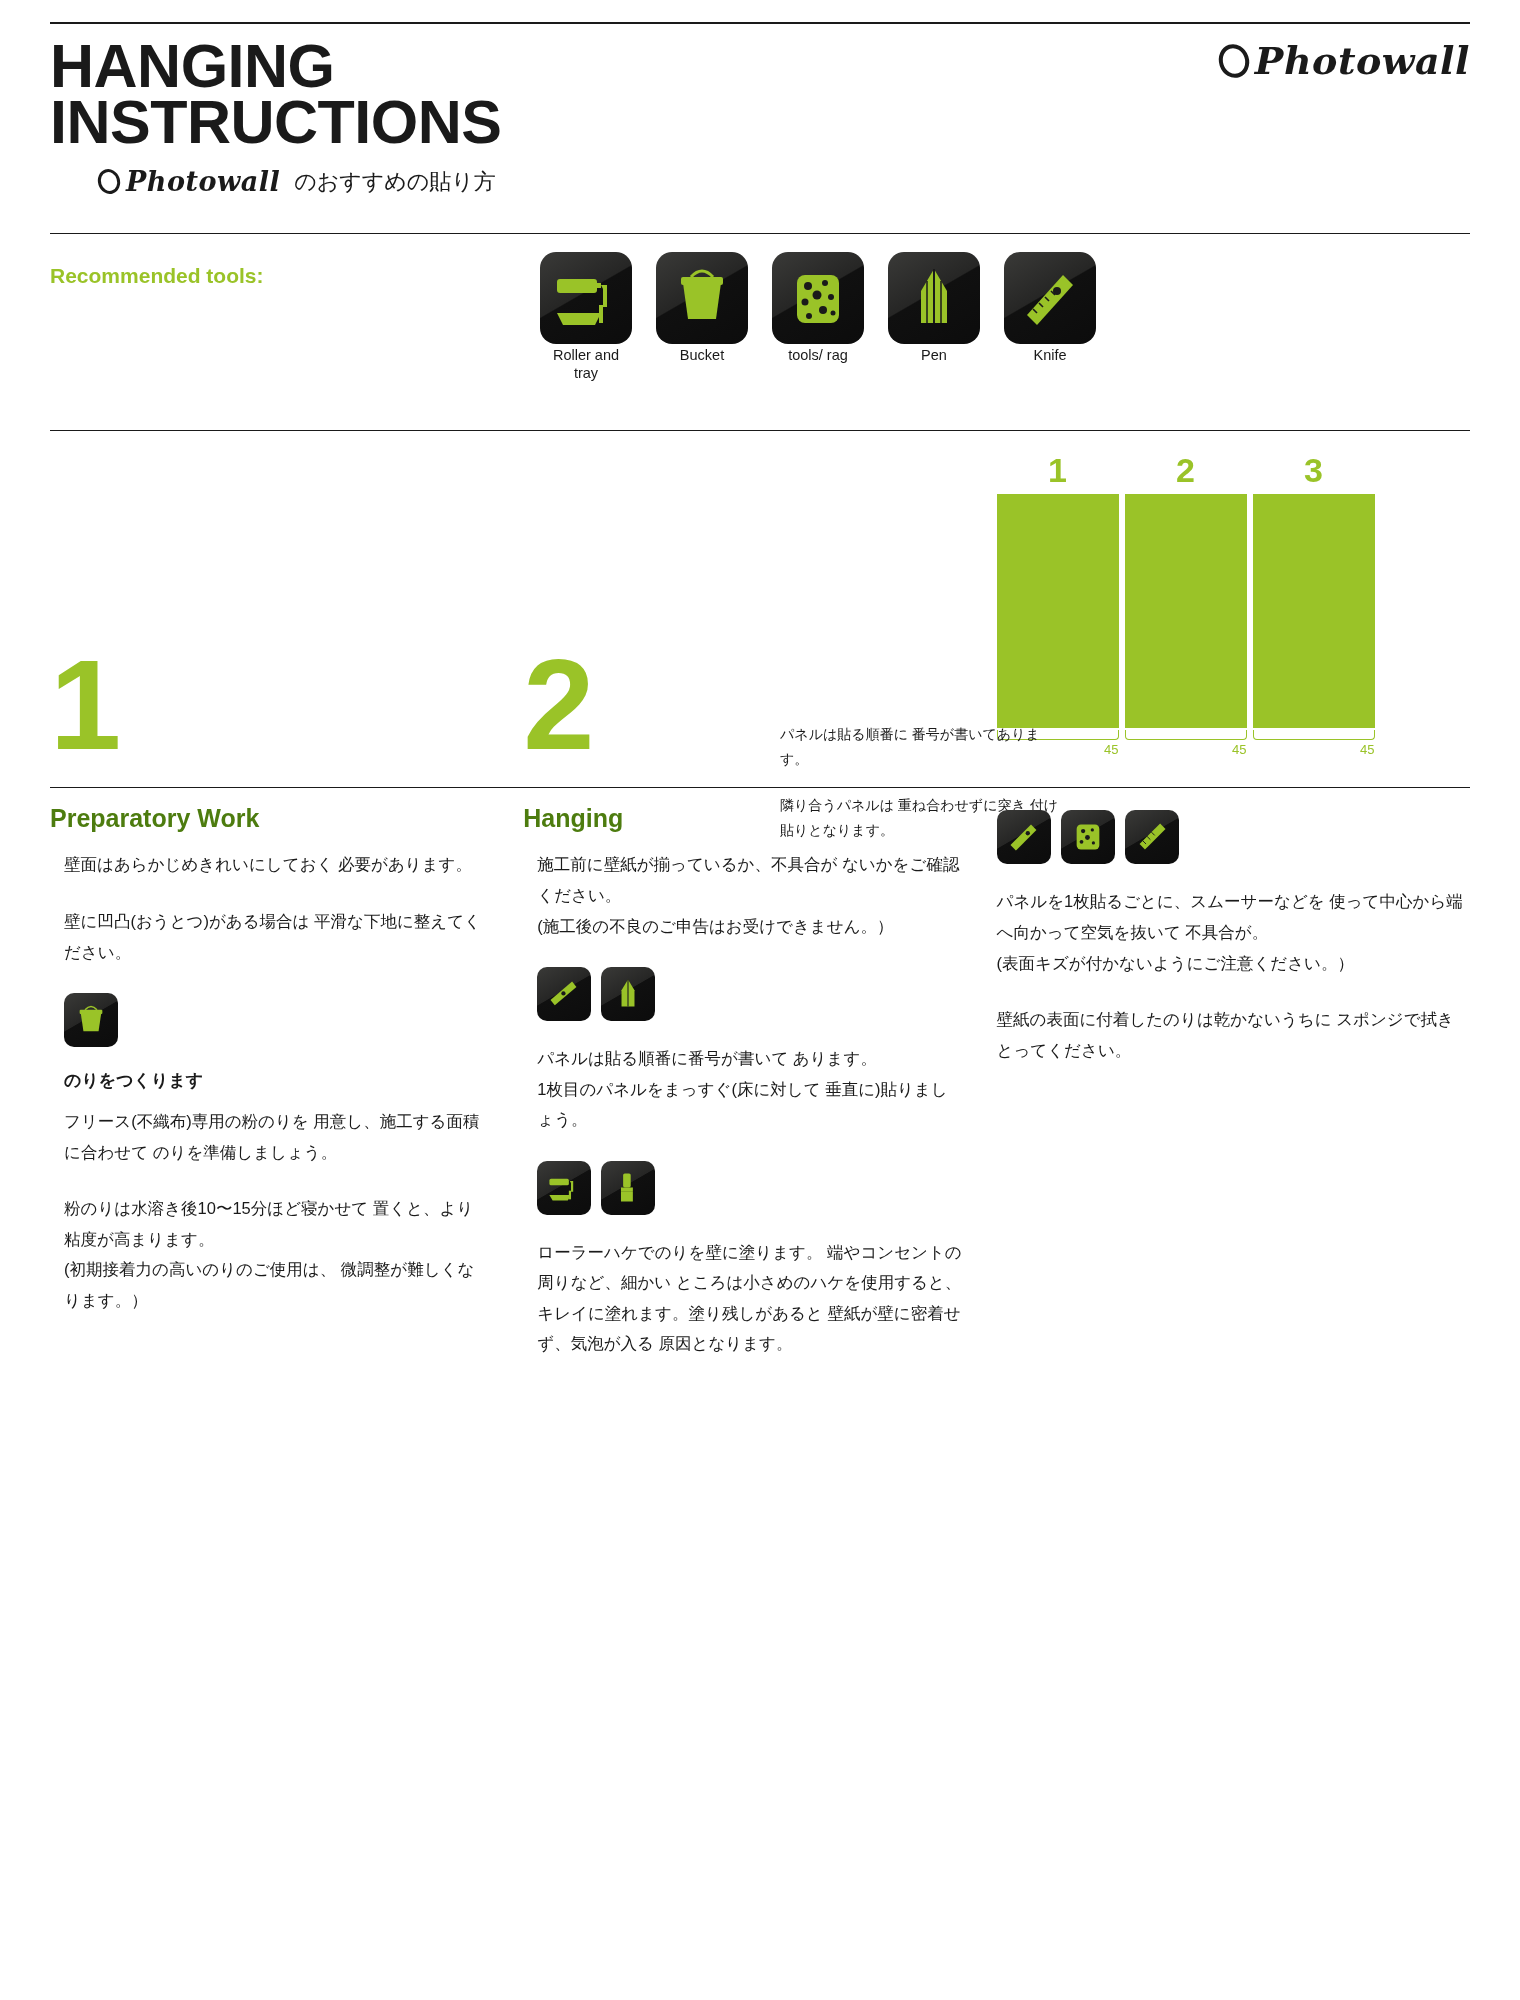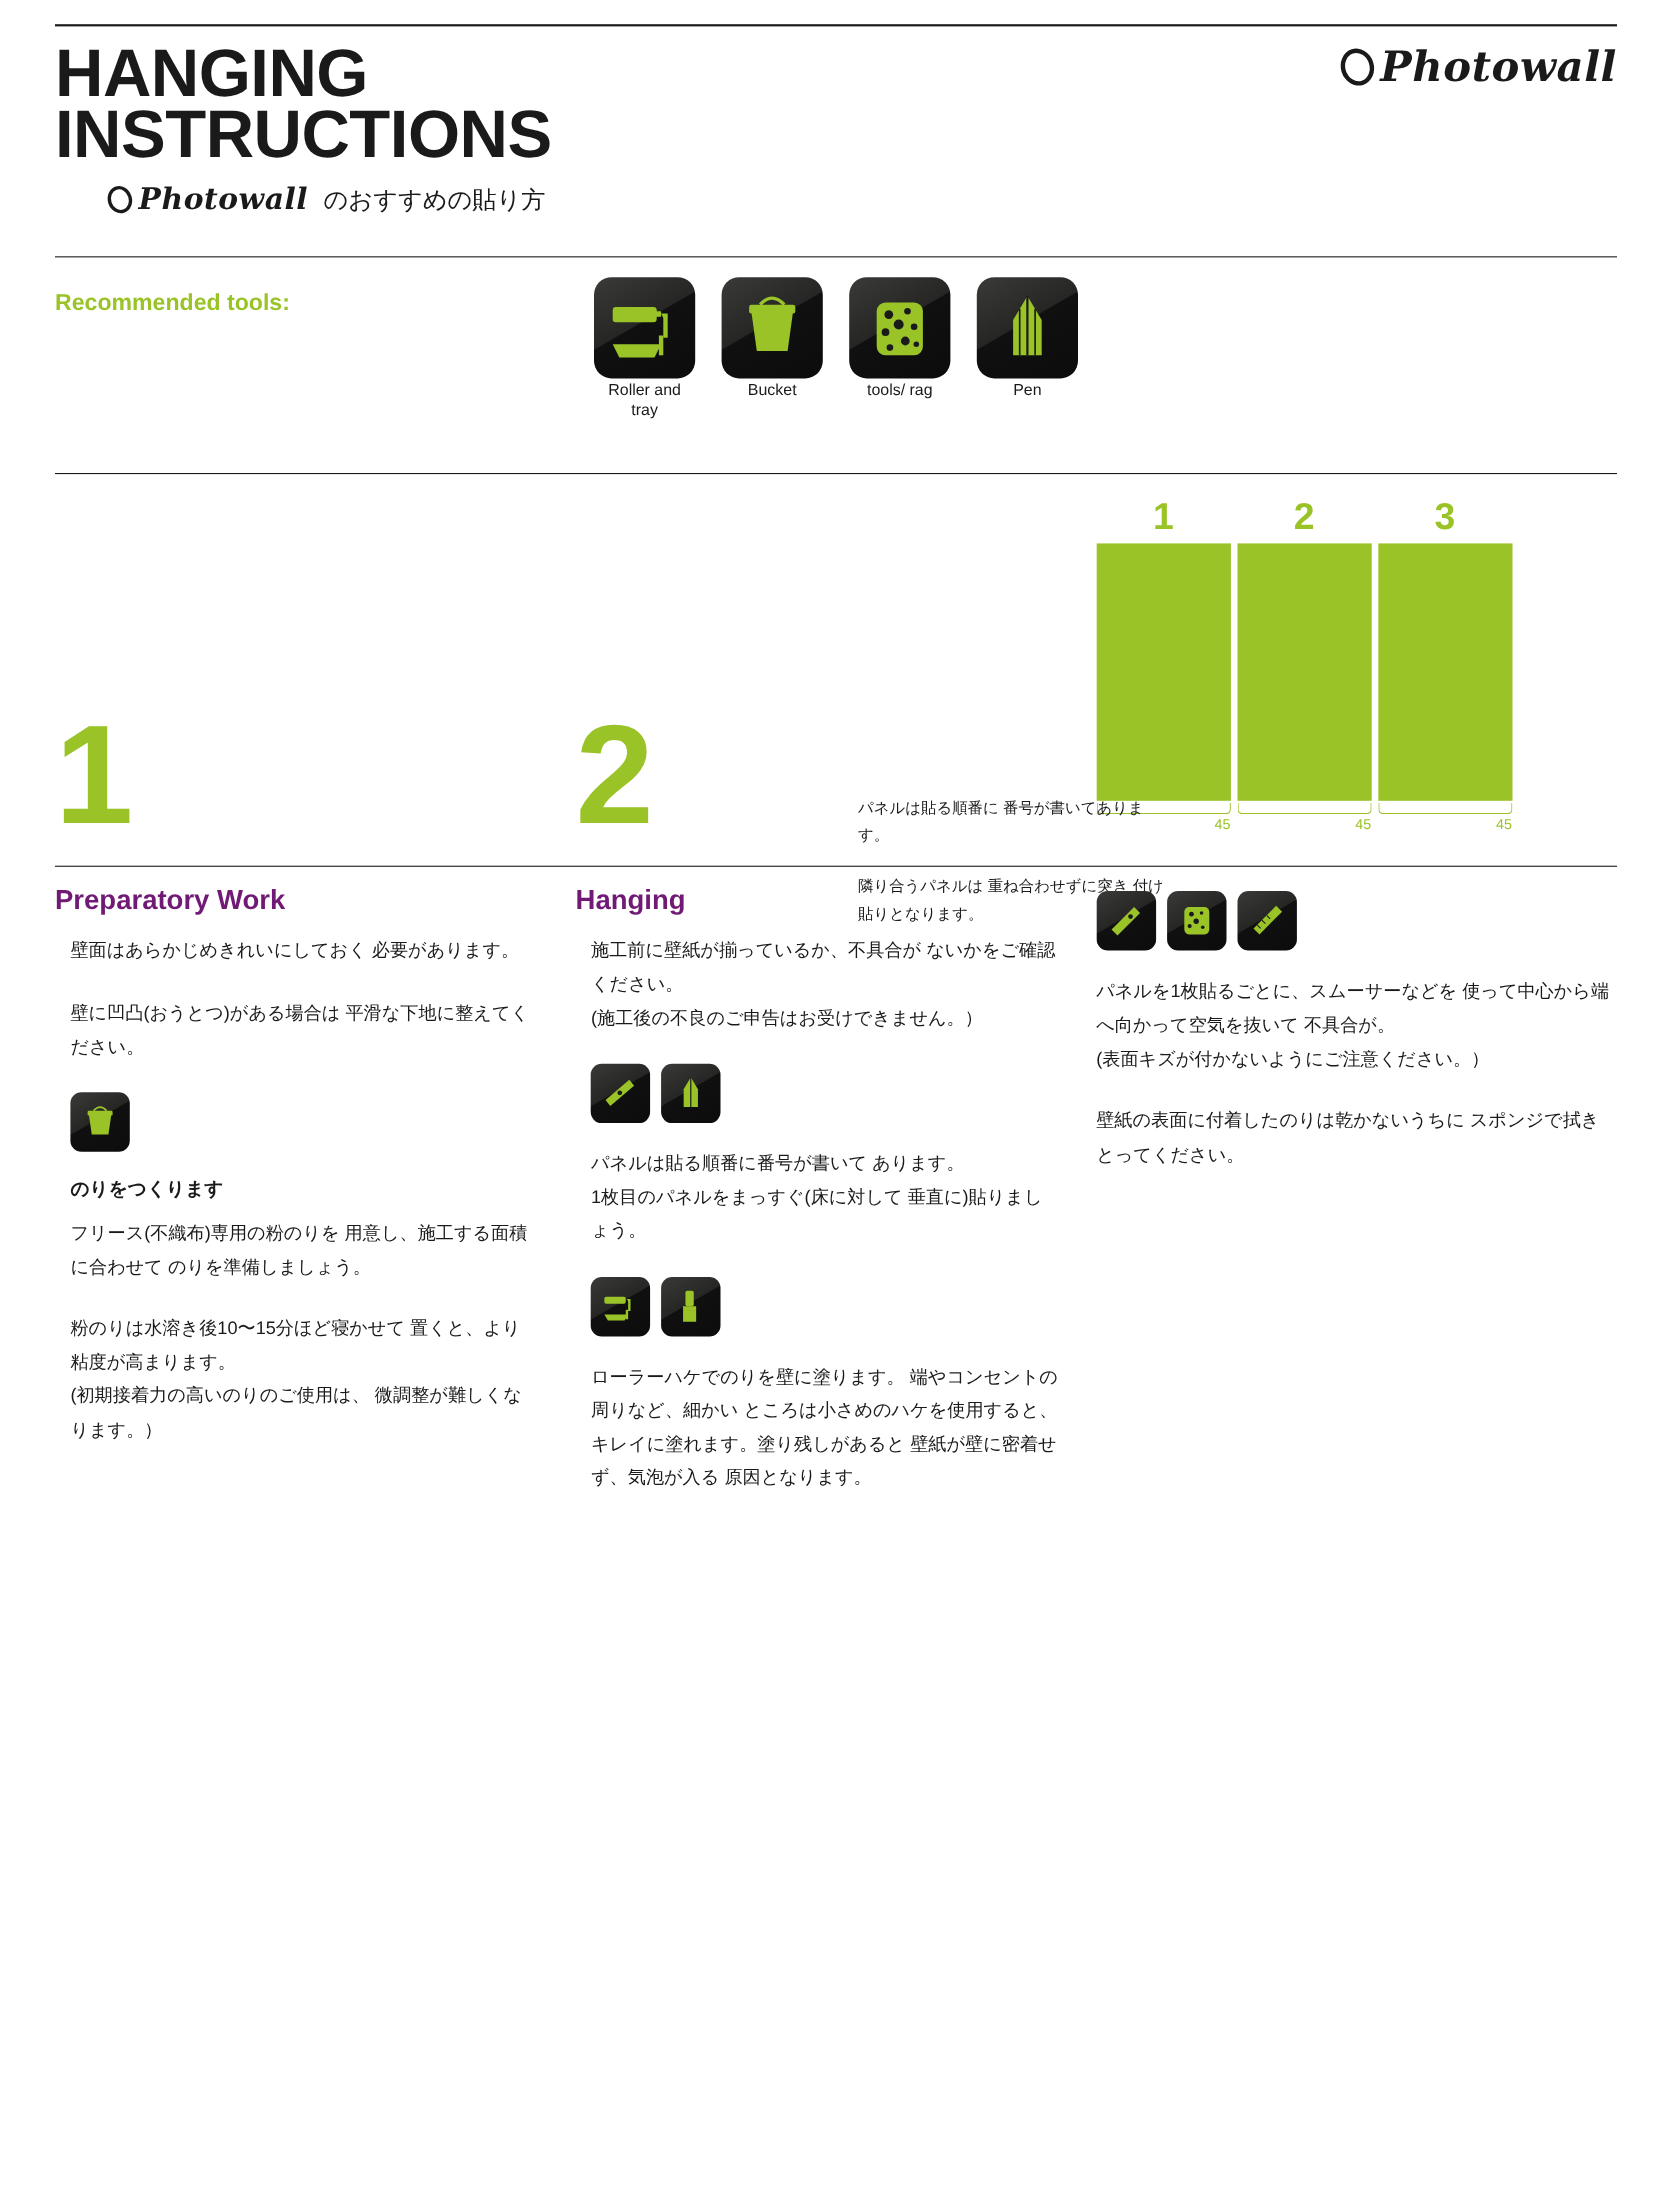--- a/index.html
+++ b/index.html
@@ -191,21 +191,21 @@
   }
   
   .body-rule { margin-top: 18px; }
   .body-cols {
     display: flex;
     margin-top: 16px;
   }
   .bcol { width: 33.33%; padding-right: 34px; }
   .bcol-3 { padding-right: 0; }
   .sec-head {
-    color: #701a75;
+    color: #4d7c0f;
     font-size: 25px;
     font-weight: bold;
     margin: 0 0 16px 0;
   }
   .txt {
     font-size: 16.5px;
     line-height: 1.85;
     color: #1a1a1a;
   }
   .txt p { margin: 0 0 26px 0; }
@@ -305,20 +305,30 @@
             <svg width="74" height="74" viewBox="0 0 74 74">
               <path d="M37 8 L50 30 v32 H24 V30 z" fill="#9ac328"></path>
               <path d="M37 8 L37 62" stroke="#1a1a1a" stroke-width="2"></path>
               <path d="M30 20 L30 62" stroke="#1a1a1a" stroke-width="1.5"></path>
               <path d="M44 20 L44 62" stroke="#1a1a1a" stroke-width="1.5"></path>
             </svg>
           </div>
           <div class="tool-caption">Pen</div>
         </div>
 
+        <div class="tool">
+          <div class="icon-tile">
+            <svg width="74" height="74" viewBox="0 0 74 74">
+              <path d="M14 54 L50 14 l10 10 L24 64 z" fill="#9ac328"></path>
+              <circle cx="44" cy="30" r="4" fill="#1a1a1a"></circle>
+              <path d="M20 48 l4 4 M26 42 l4 4 M32 36 l4 4 M38 30 l4 4" stroke="#1a1a1a" stroke-width="1.6"></path>
+            </svg>
+          </div>
+          <div class="tool-caption">Knife</div>
+        </div>
 
       </div>
     </div>
   </div>
 
   <div class="rule mid-rule"></div>
 
   <div class="columns">
     <div class="col">
       <div class="bignum">1</div>

